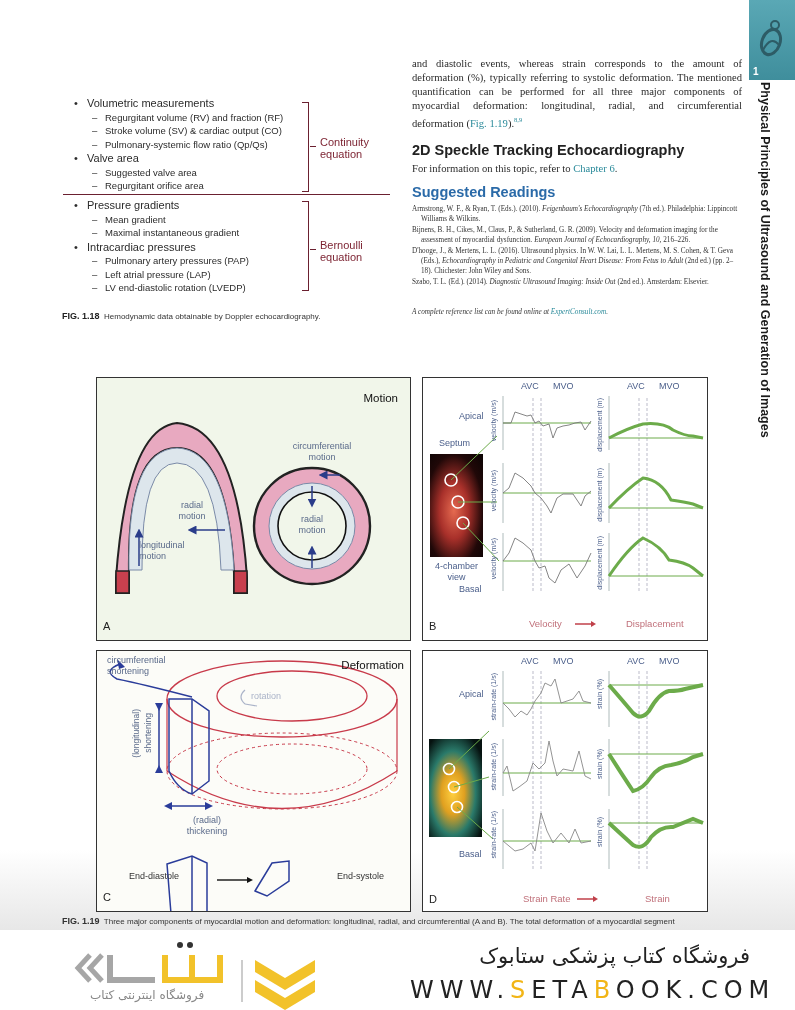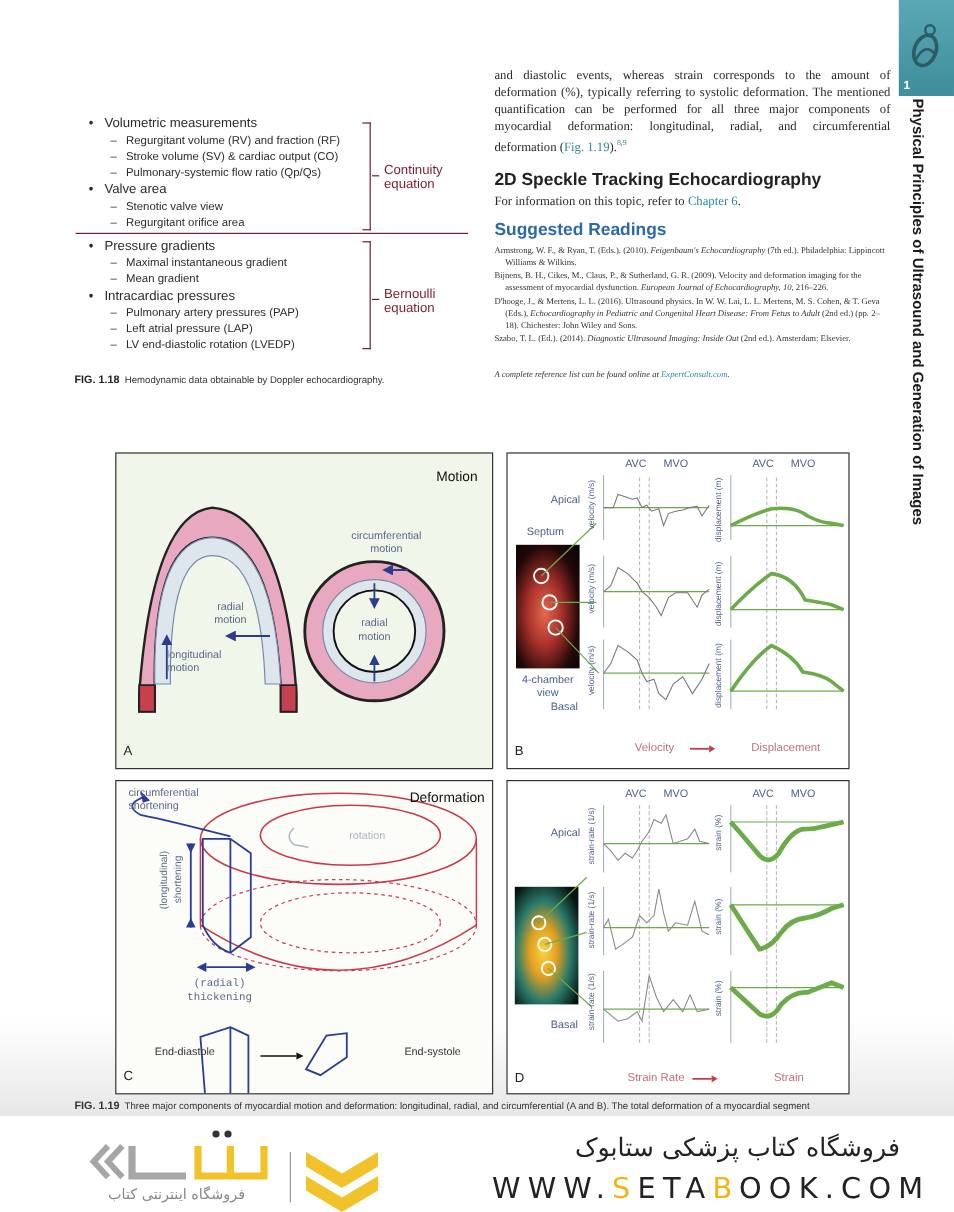--- a/index.html
+++ b/index.html
@@ -59,35 +59,35 @@
   <span class="abs" style="left:4px;top:66px;color:#fff;font-weight:bold;font-size:10px;">1</span>
 </div>
 <div class="abs side-title">Physical Principles of Ultrasound and Generation of Images</div>
 
 <div class="abs list" style="top:96px;">
   <div class="b">Volumetric measurements</div>
   <div class="s">Regurgitant volume (RV) and fraction (RF)</div>
   <div class="s">Stroke volume (SV) &amp; cardiac output (CO)</div>
   <div class="s">Pulmonary-systemic flow ratio (Qp/Qs)</div>
   <div class="b">Valve area</div>
-  <div class="s">Stenotic valve view</div>
+  <div class="s">Suggested valve area</div>
   <div class="s">Regurgitant orifice area</div>
 </div>
 <div class="abs bracket" style="left:302px;top:102px;height:88px;"></div>
 <div class="abs bracket-tick" style="left:310px;top:146px;"></div>
 <div class="abs eqlabel" style="left:320px;top:136px;">
   <div>Continuity</div>
   <div>equation</div>
 </div>
 <div class="abs hr" style="left:63px;top:194px;width:327px;"></div>
 
 <div class="abs list" style="top:198px;">
   <div class="b">Pressure gradients</div>
+  <div class="s">Mean gradient</div>
   <div class="s">Maximal instantaneous gradient</div>
-  <div class="s">Mean gradient</div>
   <div class="b">Intracardiac pressures</div>
   <div class="s">Pulmonary artery pressures (PAP)</div>
   <div class="s">Left atrial pressure (LAP)</div>
   <div class="s">LV end-diastolic rotation (LVEDP)</div>
 </div>
 <div class="abs bracket" style="left:302px;top:201px;height:88px;"></div>
 <div class="abs bracket-tick" style="left:310px;top:249px;"></div>
 <div class="abs eqlabel" style="left:320px;top:239px;">
   <div>Bernoulli</div>
   <div>equation</div>
@@ -258,24 +258,24 @@
     <path d="M148 39 Q140 46 148 53" fill="none" stroke="#aab3c8" stroke-width="1.2"></path>
     <line x1="148" y1="53" x2="160" y2="55" stroke="#aab3c8" stroke-width="1.2"></line>
     <line x1="120" y1="229" x2="150" y2="229" stroke="#111" stroke-width="1.4"></line>
     <path d="M150 226 L156 229 L150 232 Z" fill="#111"></path>
   </svg>
   <div class="abs lbl" style="left:10px;top:4px;text-align:left;">
       <div>circumferential</div>
       <div>shortening</div>
     </div>
   <div class="abs ptitle" style="right:6px;top:8px;">Deformation</div>
-  <div class="abs lbl" style="left:154px;top:40px;color:#aab3c8;margin-left:40px;">rotation</div>
+  <div class="abs lbl" style="left:154px;top:40px;color:#aab3c8;">rotation</div>
   <div class="abs axlabel" style="left:34px;top:58px;font-size:8.5px;color:#5a6a8a;"><span>(longitudinal)</span></div>
   <div class="abs axlabel" style="left:46px;top:62px;font-size:8.5px;color:#5a6a8a;"><span>shortening</span></div>
-  <div class="abs lbl" style="left:56px;top:150px;width:60px;padding-top:14px;font-family:Liberation Mono, monospace;">
+  <div class="abs lbl" style="left:80px;top:150px;width:60px;padding-top:14px;">
       <div>(radial)</div>
       <div>thickening</div>
     </div>
   <div class="abs lbl" style="left:32px;top:220px;color:#333;">End-diastole</div>
   <div class="abs lbl" style="left:240px;top:220px;color:#333;">End-systole</div>
   <div class="abs pl" style="left:6px;top:240px;">C</div>
 </div>
 
 <div class="abs panel panelD">
   <div class="abs lbl" style="left:98px;top:5px;color:#4a5e8a;">AVC</div>

